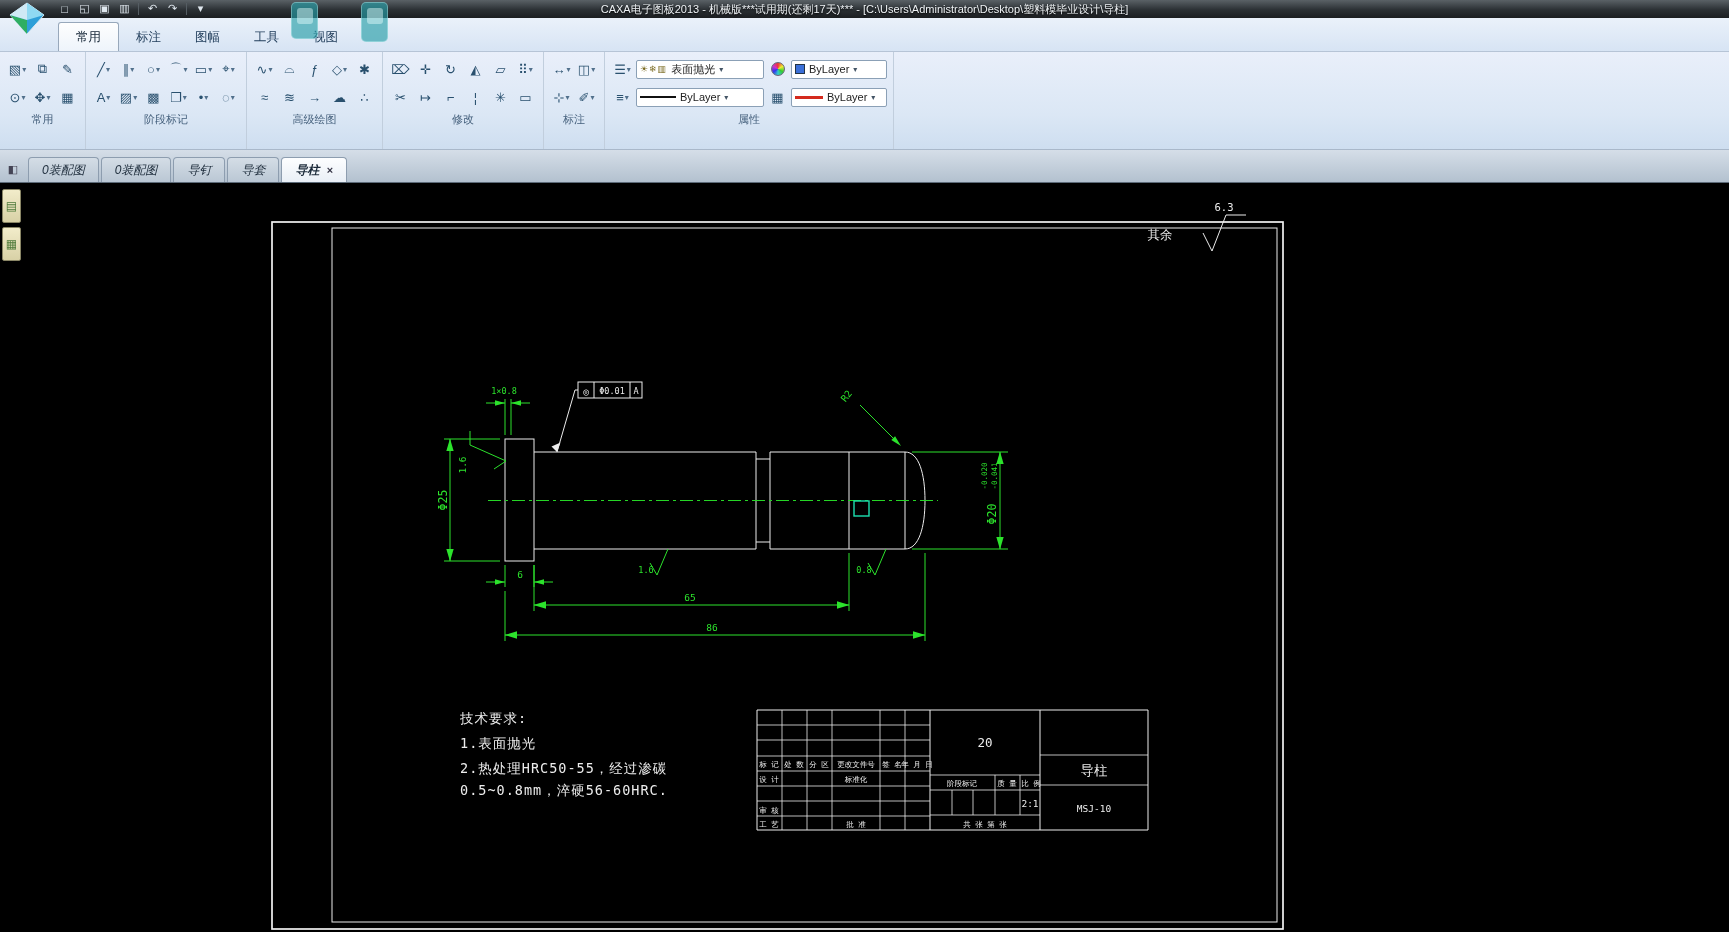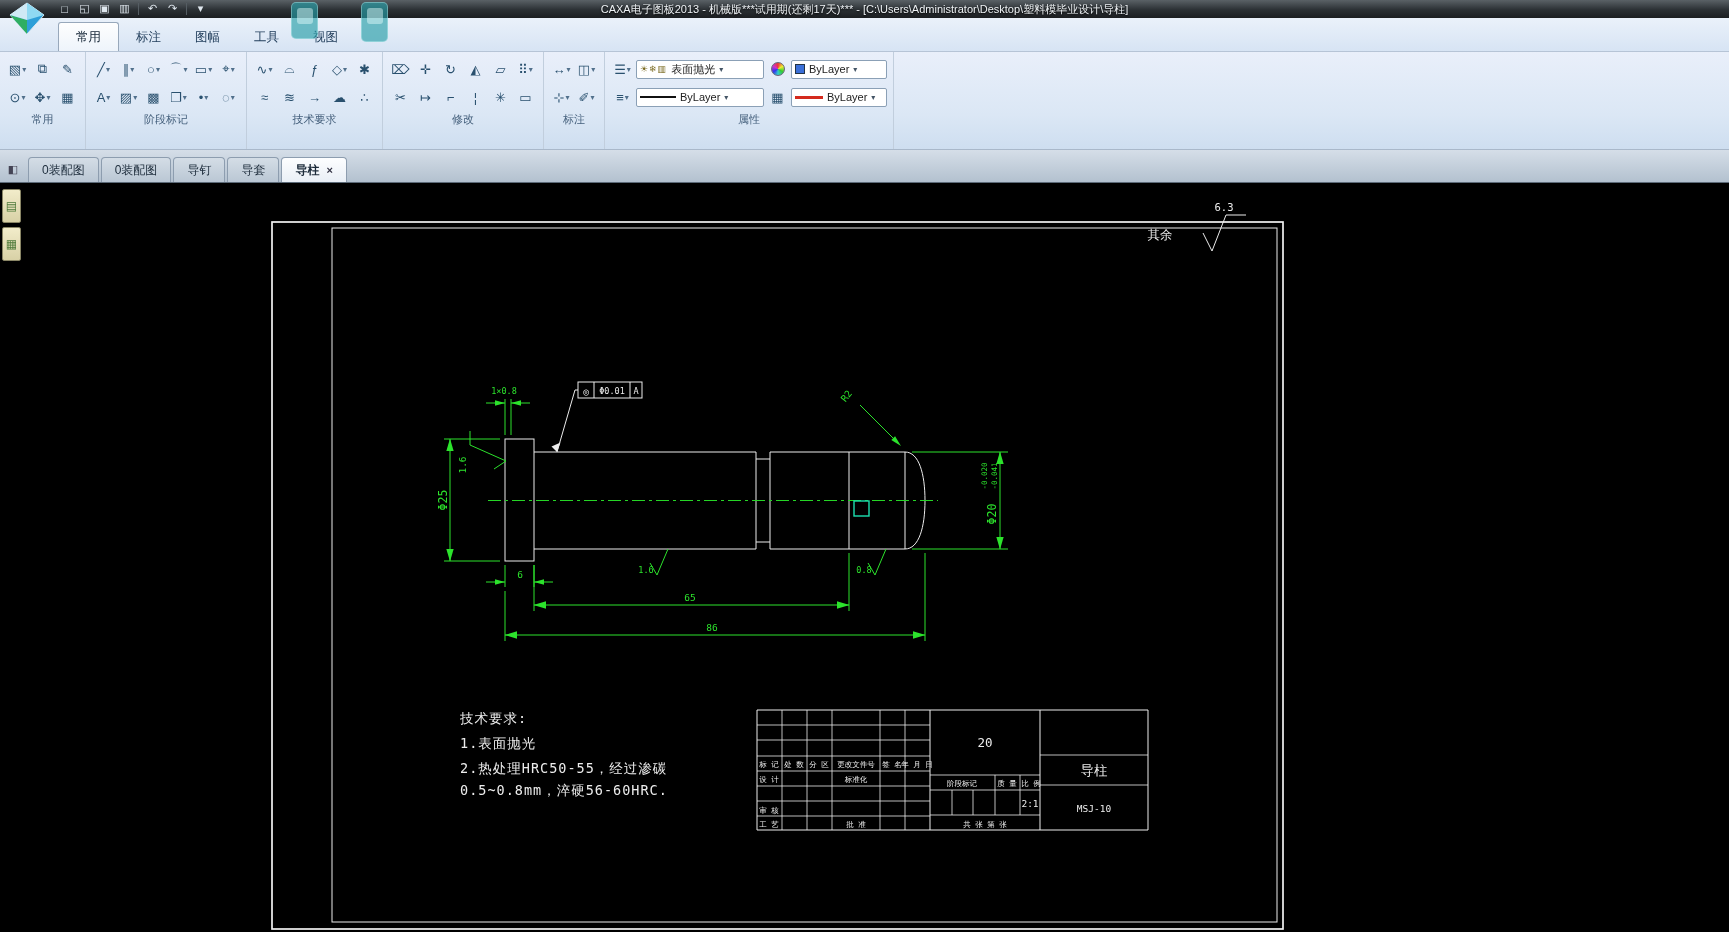--- a/index.html
+++ b/index.html
@@ -55,21 +55,21 @@
     background:conic-gradient(#e33,#ee3,#3c3,#3cc,#33e,#c3c,#e33); border:1px solid #667; }
 
   
   .docbar { height:33px; background:linear-gradient(#d5dee8,#b3c1cf);
     border-bottom:1px solid #5d6b79; display:flex; align-items:flex-end;
     padding-left:4px; gap:2px; }
   .dpanelbtn { width:18px; height:20px; margin:0 4px 3px 0; display:flex; align-items:center;
     justify-content:center; font-size:11px; color:#445; }
   .dtab { height:25px; padding:0 13px; font-size:12px; color:#1c2b3a;
     background:linear-gradient(#d4dde6,#bac7d4); border:1px solid #8d9daf; border-bottom:none;
-    border-radius:4px 4px 0 0; display:flex; align-items:center; gap:7px; }
+    border-radius:4px 4px 0 0; display:flex; align-items:center; gap:7px;font-style:italic; }
   .dtab.active { background:linear-gradient(#fdfeff,#e9eff6); font-weight:bold; }
   .dtab .x { font-size:11px; color:#334; }
 
   
   .canvas { position:relative; height:749px; background:#000; }
   .sidebtn { position:absolute; left:2px; width:19px; height:34px;
     background:linear-gradient(#f2ecca,#d8d1a6); border:1px solid #8a8666; border-radius:2px;
     color:#4d7a3a; font-size:12px; display:flex; align-items:center; justify-content:center; }
 
   svg text { font-family:"DejaVu Sans Mono","Liberation Mono",monospace; text-anchor:middle; }
@@ -235,21 +235,21 @@
       <span class="rbtn">
           <i>→</i>
         </span>
       <span class="rbtn">
           <i>☁</i>
         </span>
       <span class="rbtn">
           <i>∴</i>
         </span>
     </div>
-    <div class="rlabel">技术要求</div>
+    <div class="rlabel">高级绘图</div>
   </div>
 
   <div class="rgroup">
     <div class="rrow">
       <span class="rbtn">
           <i>⌦</i>
         </span>
       <span class="rbtn">
           <i>✛</i>
         </span>

